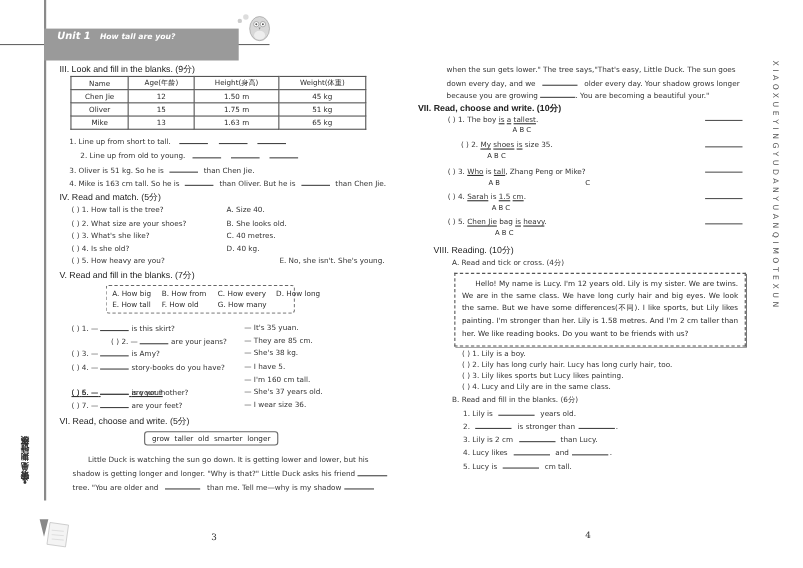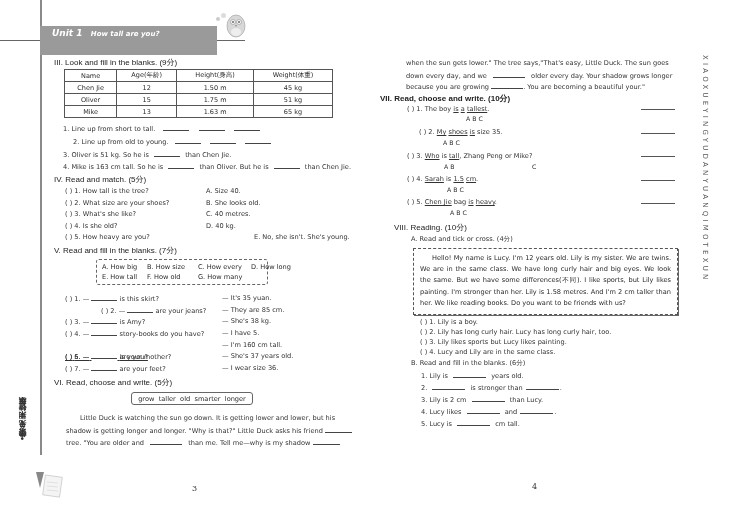--- a/index.html
+++ b/index.html
@@ -137,21 +137,21 @@
 <div class="line" style="left:65px; top:210px;"><span>(        )</span> <span>3. What's she like?</span></div>
 <div class="line" style="left:206px; top:210px;">C. 40 metres.</div>
 <div class="line" style="left:65px; top:222px;"><span>(        )</span> <span>4. Is she old?</span></div>
 <div class="line" style="left:206px; top:222px;">D. 40 kg.</div>
 <div class="line" style="left:65px; top:233px;"><span>(        )</span> <span>5. How heavy are you?</span></div>
 <div class="line" style="left:206px; top:233px;margin-left:48px;">E. No, she isn't. She's young.</div>
 
 <div class="sec" style="left:54px; top:245px;">V. Read and fill in the blanks. (7分)</div>
 <div class="word-box-v">
   <span class="opt" style="left:5px; top:3px;">A. How big</span>
-  <span class="opt" style="left:50px; top:3px;">B. How size</span>
+  <span class="opt" style="left:50px; top:3px;">B. How from</span>
   <span class="opt" style="left:101px; top:3px;">C. How every</span>
   <span class="opt" style="left:154px; top:3px;">D. How long</span>
   <span class="opt" style="left:5px; top:13px;">E. How tall</span>
   <span class="opt" style="left:50px; top:13px;">F. How old</span>
   <span class="opt" style="left:101px; top:13px;">G. How many</span>
 </div>
 
 <div class="line" style="left:65px; top:294px;"><span>(        )</span> <span>1. —</span> <span class="blank" style="width:26px;"></span> <span>is this skirt?</span></div>
 <div class="line" style="left:222px; top:294px;">— It's 35 yuan.</div>
 <div class="line" style="left:65px; top:306px;padding-left:36px;"><span>(        )</span> <span>2. —</span> <span class="blank" style="width:26px;"></span> <span>are your jeans?</span></div>

